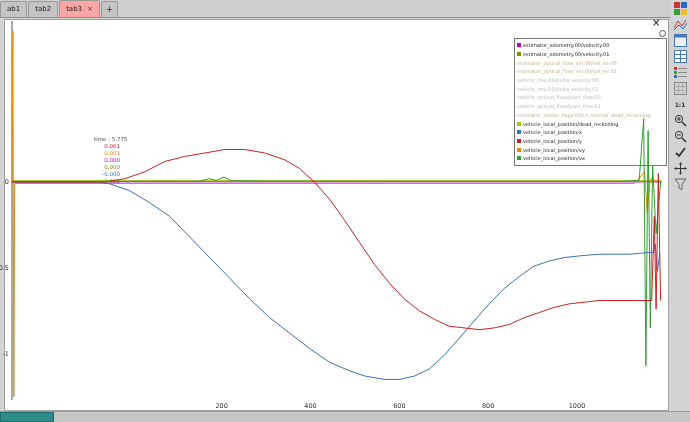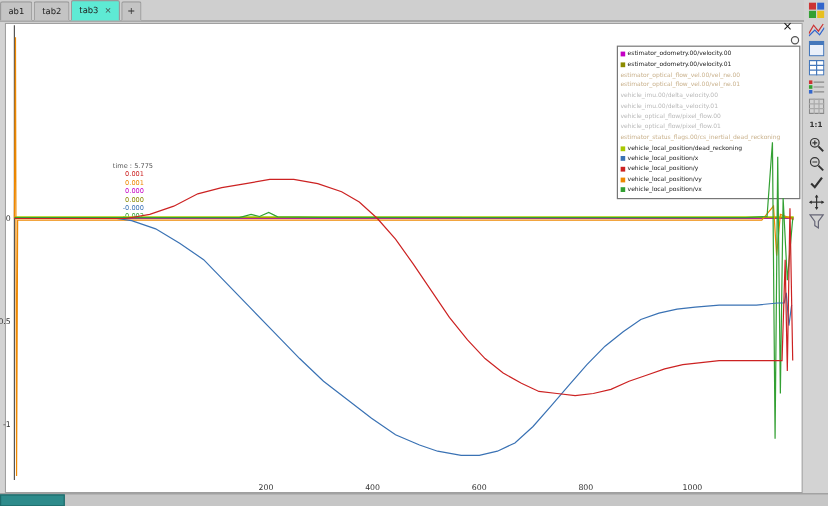--- a/index.html
+++ b/index.html
@@ -3,25 +3,25 @@
 <meta charset="utf-8">
 <style>
   html,body{margin:0;padding:0;}
   body{
     width:690px;height:422px;position:relative;overflow:hidden;
     background:#d3d3d3;font-family:"DejaVu Sans",sans-serif;
     -webkit-font-smoothing:antialiased;
   }
   
   .tabbar{position:absolute;left:0;top:0;width:672px;height:17px;
-    background:#cfcfcf;border-bottom:1px solid #8f8f8f;display:flex;align-items:flex-end;}
+    background:#cfcfcf;border-bottom:1px solid #8f8f8f;display:flex;align-items:center;}
   .tab{height:15px;display:flex;align-items:center;padding:0 6px;
     font-size:7px;color:#222;background:#c4c4c4;border:1px solid #9a9a9a;border-bottom:none;
     margin-right:1px;border-radius:2px 2px 0 0;}
-  .tab.active{background:#5eead4;height:16px;}
+  .tab.active{background:#fca5a5;height:16px;}
   .tab .tclose{margin-left:5px;font-size:7px;color:#444;cursor:pointer;}
   .tab.addtab{padding:0 4px;font-size:8px;color:#333;}
   
   .toolbar{position:absolute;right:0;top:0;width:20px;height:422px;background:#d3d3d3;}
   .tbtn{width:16px;height:15px;margin:1px 2px;display:flex;align-items:center;justify-content:center;}
   .tbtn svg{display:block;}
   .ratio{font-size:6px;font-weight:bold;color:#333;}
   
   .plot-panel{position:absolute;left:4px;top:19px;width:665px;height:392px;
     background:#ffffff;border:1px solid #a0a0a0;box-sizing:border-box;}

